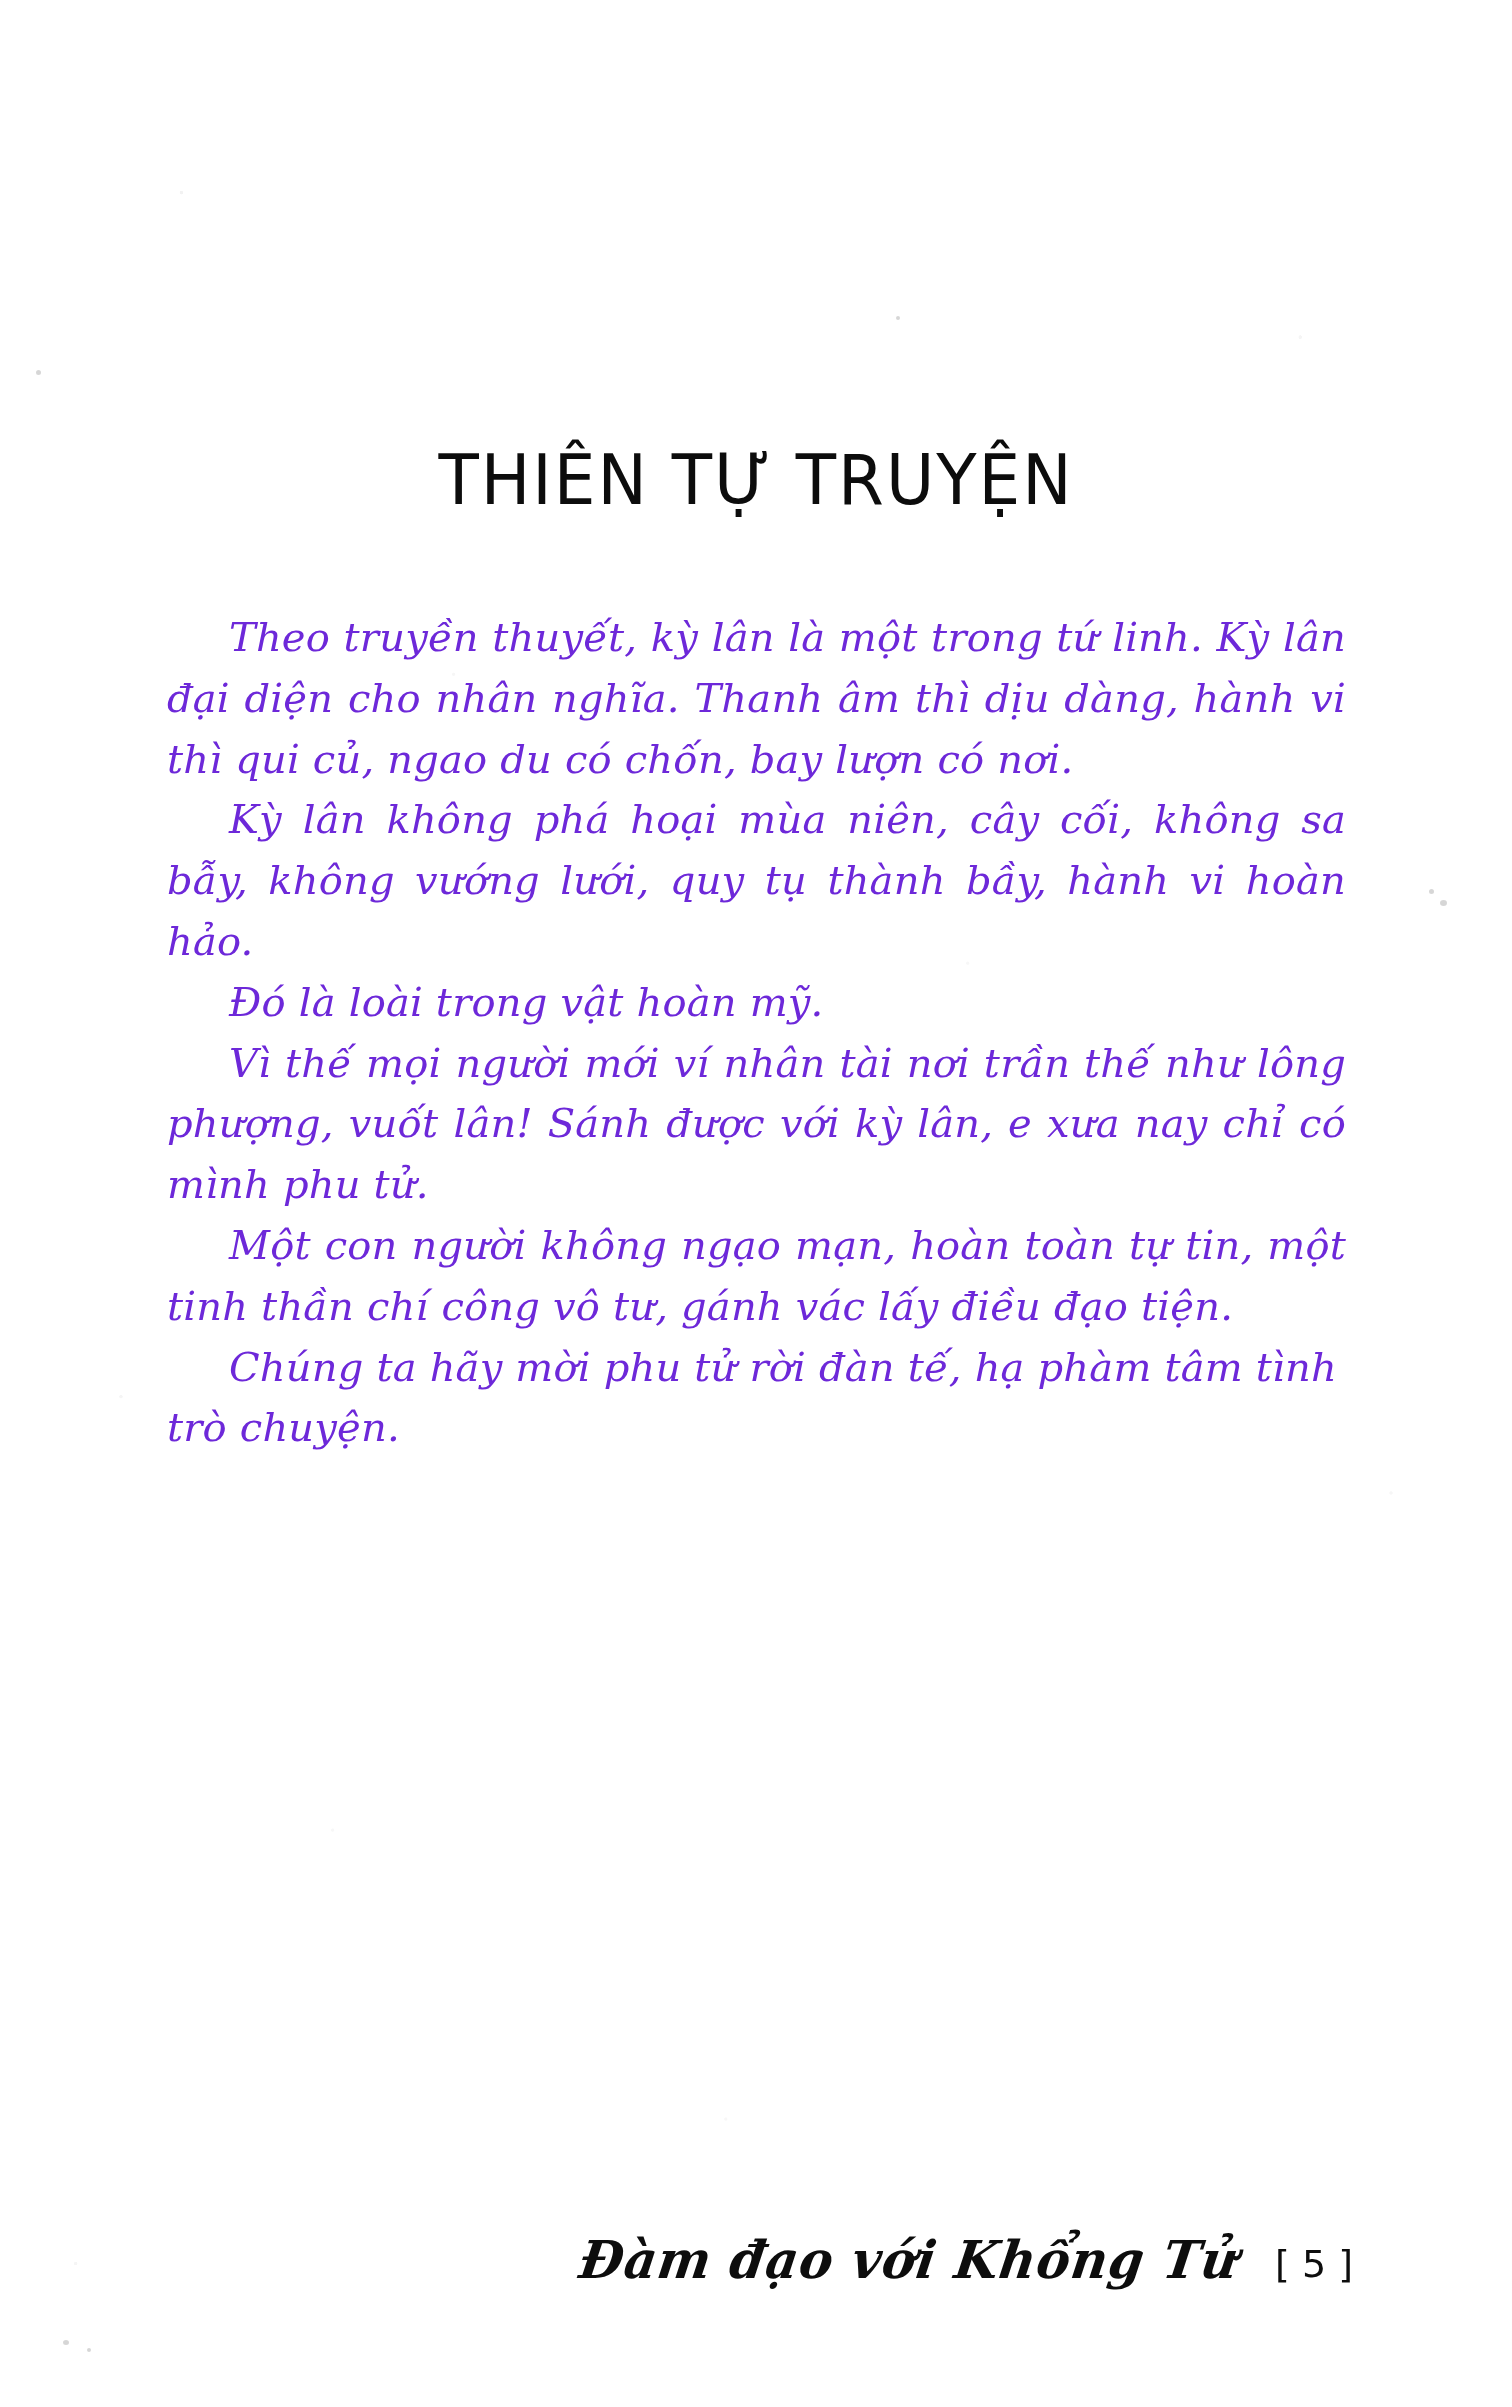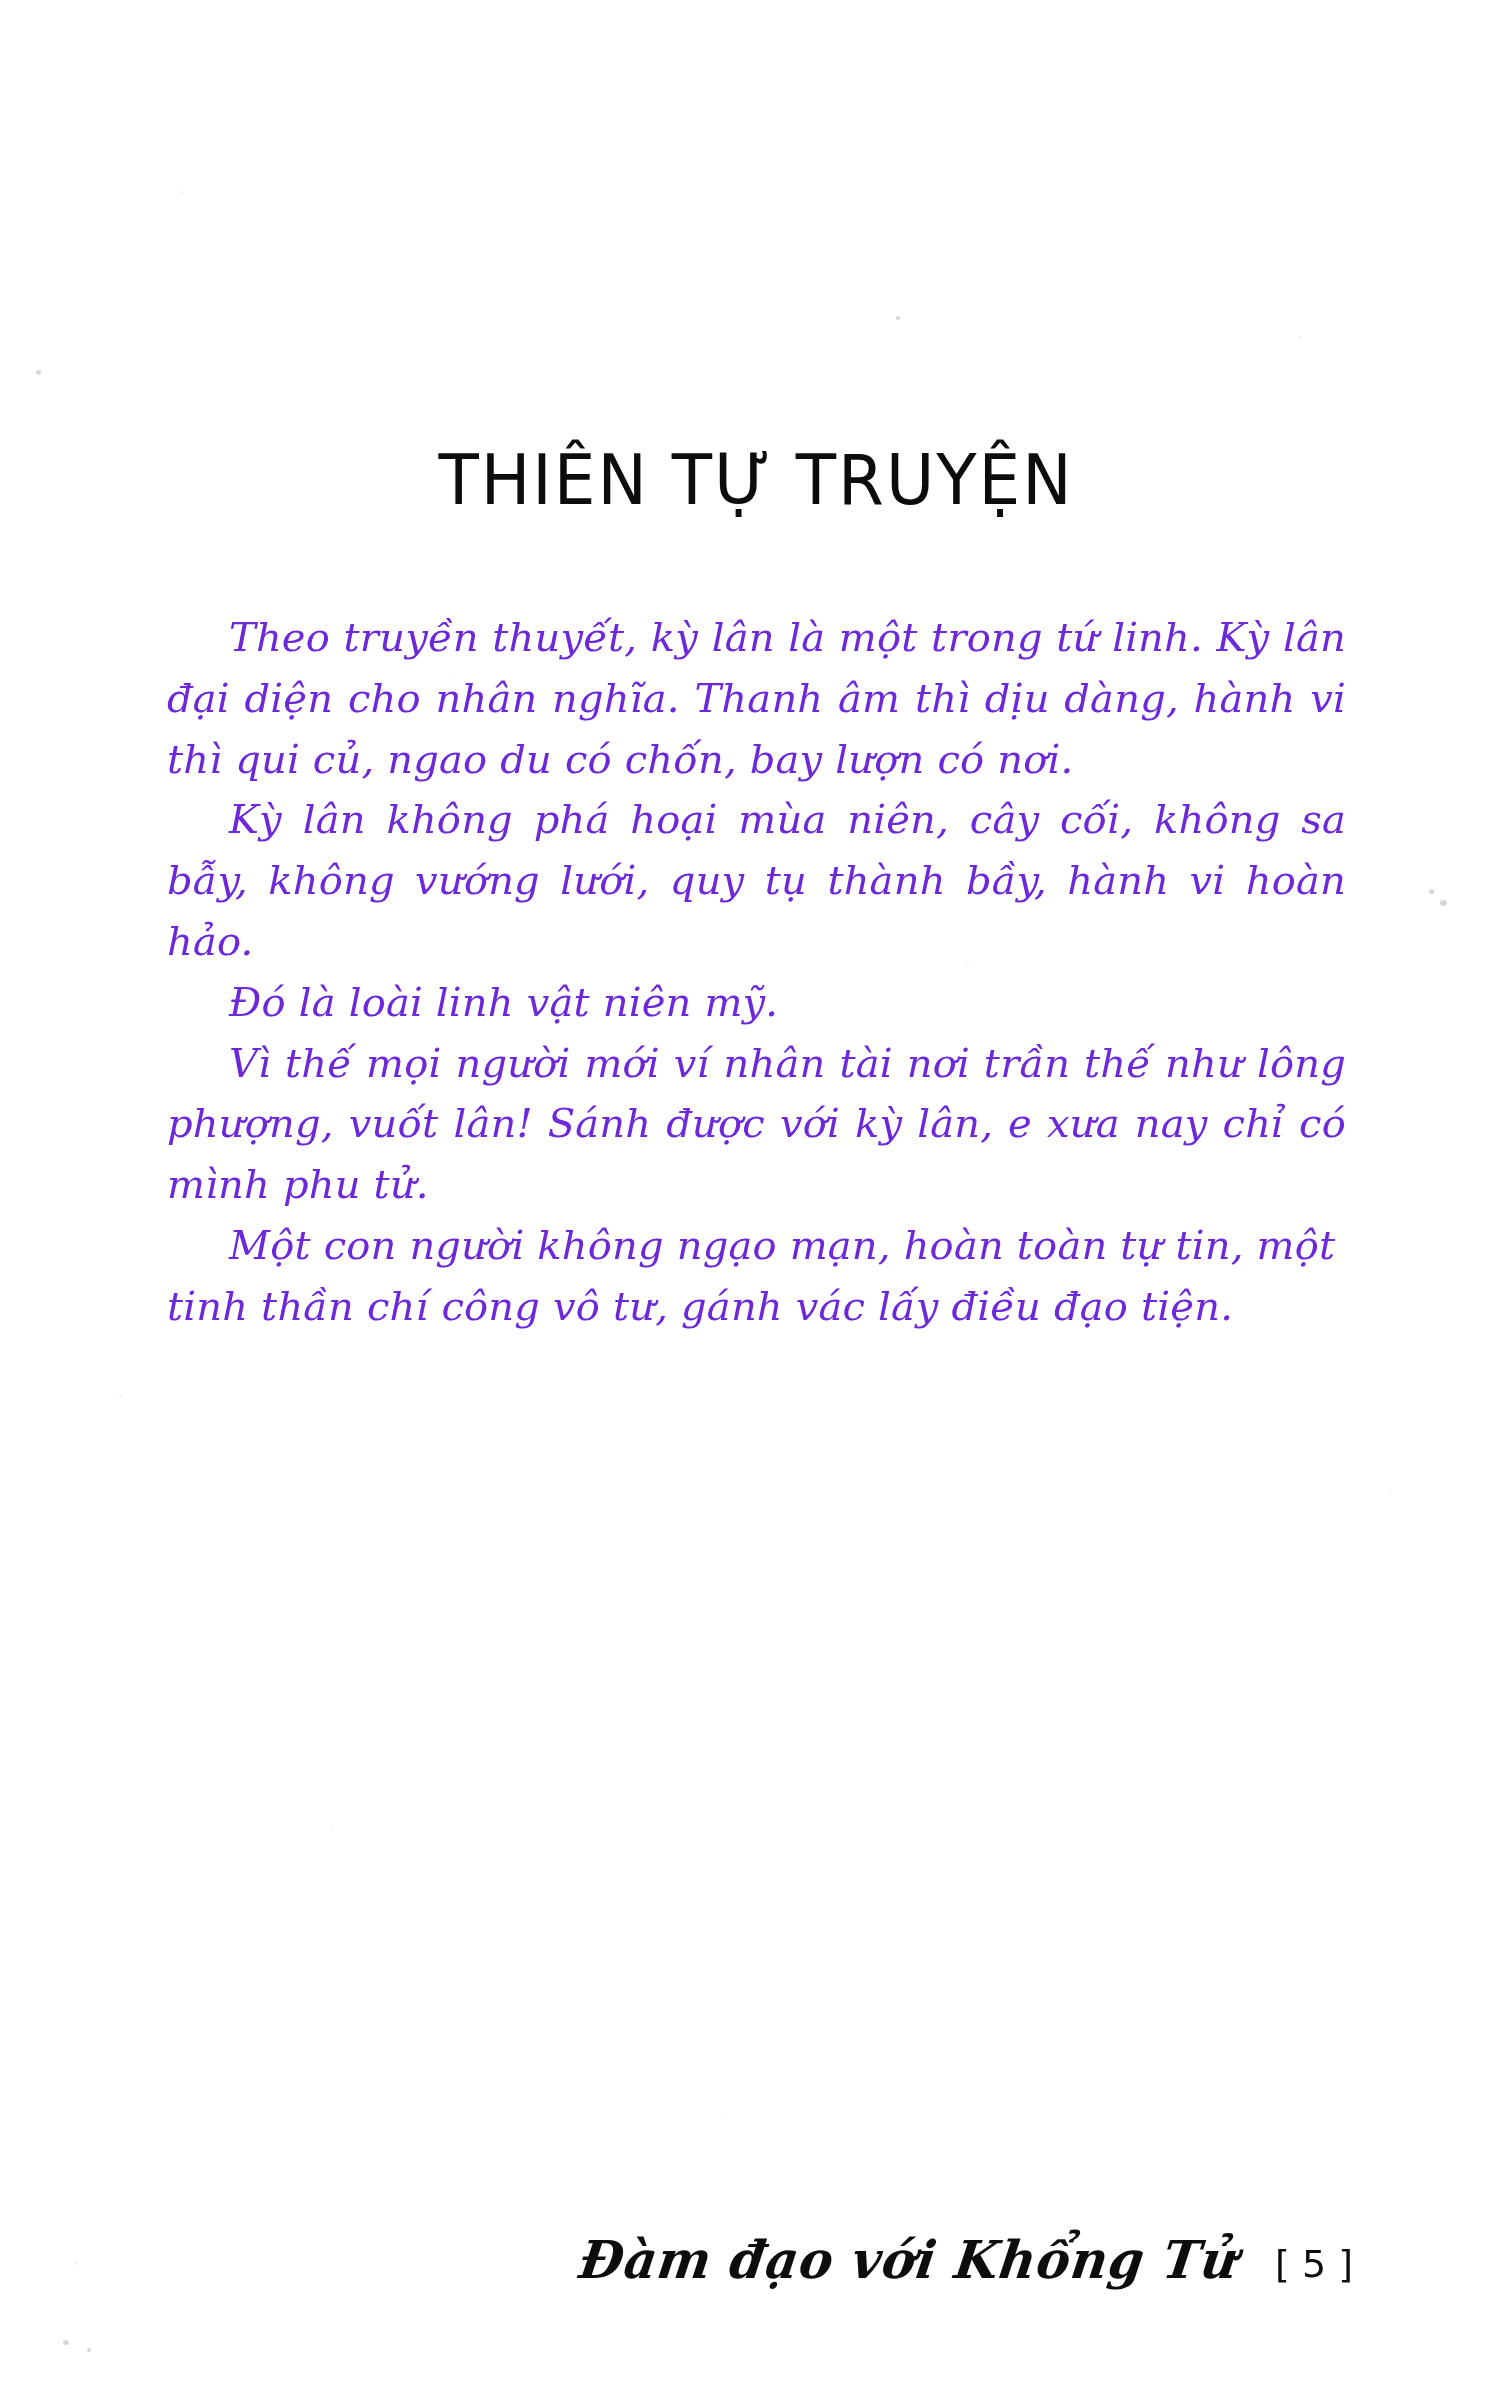--- a/index.html
+++ b/index.html
@@ -122,23 +122,24 @@
   <span class="edge-mark" style="left:1429px; top:889px; width:5px; height:5px;"></span>
   <span class="edge-mark" style="left:896px; top:316px; width:4px; height:4px;"></span>
   <span class="edge-mark" style="left:63px; top:2340px; width:6px; height:5px;"></span>
   <span class="edge-mark" style="left:87px; top:2348px; width:4px; height:4px;"></span>
 
   <h1 class="page-title">THIÊN TỰ TRUYỆN</h1>
 
   <div class="body-text">
     <p>Theo truyền thuyết, kỳ lân là một trong tứ linh. Kỳ lân đại diện cho nhân nghĩa. Thanh âm thì dịu dàng, hành vi thì qui củ, ngao du có chốn, bay lượn có nơi.</p>
     <p>Kỳ lân không phá hoại mùa niên, cây cối, không sa bẫy, không vướng lưới, quy tụ thành bầy, hành vi hoàn hảo.</p>
-    <p>Đó là loài linh vật niên mỹ.</p>
+    <p>Đó là loài trong vật hoàn mỹ.</p>
     <p>Vì thế mọi người mới ví nhân tài nơi trần thế như lông phượng, vuốt lân! Sánh được với kỳ lân, e xưa nay chỉ có mình phu tử.</p>
     <p>Một con người không ngạo mạn, hoàn toàn tự tin, một tinh thần chí công vô tư, gánh vác lấy điều đạo tiện.</p>
+    <p>Chúng ta hãy mời phu tử rời đàn tế, hạ phàm tâm tình trò chuyện.</p>
   </div>
 
   <div class="footer">
     <span class="footer-script">Đàm đạo với Khổng Tử</span>
     <span class="footer-page">[ 5 ]</span>
   </div>
 
 </div>
 
 

